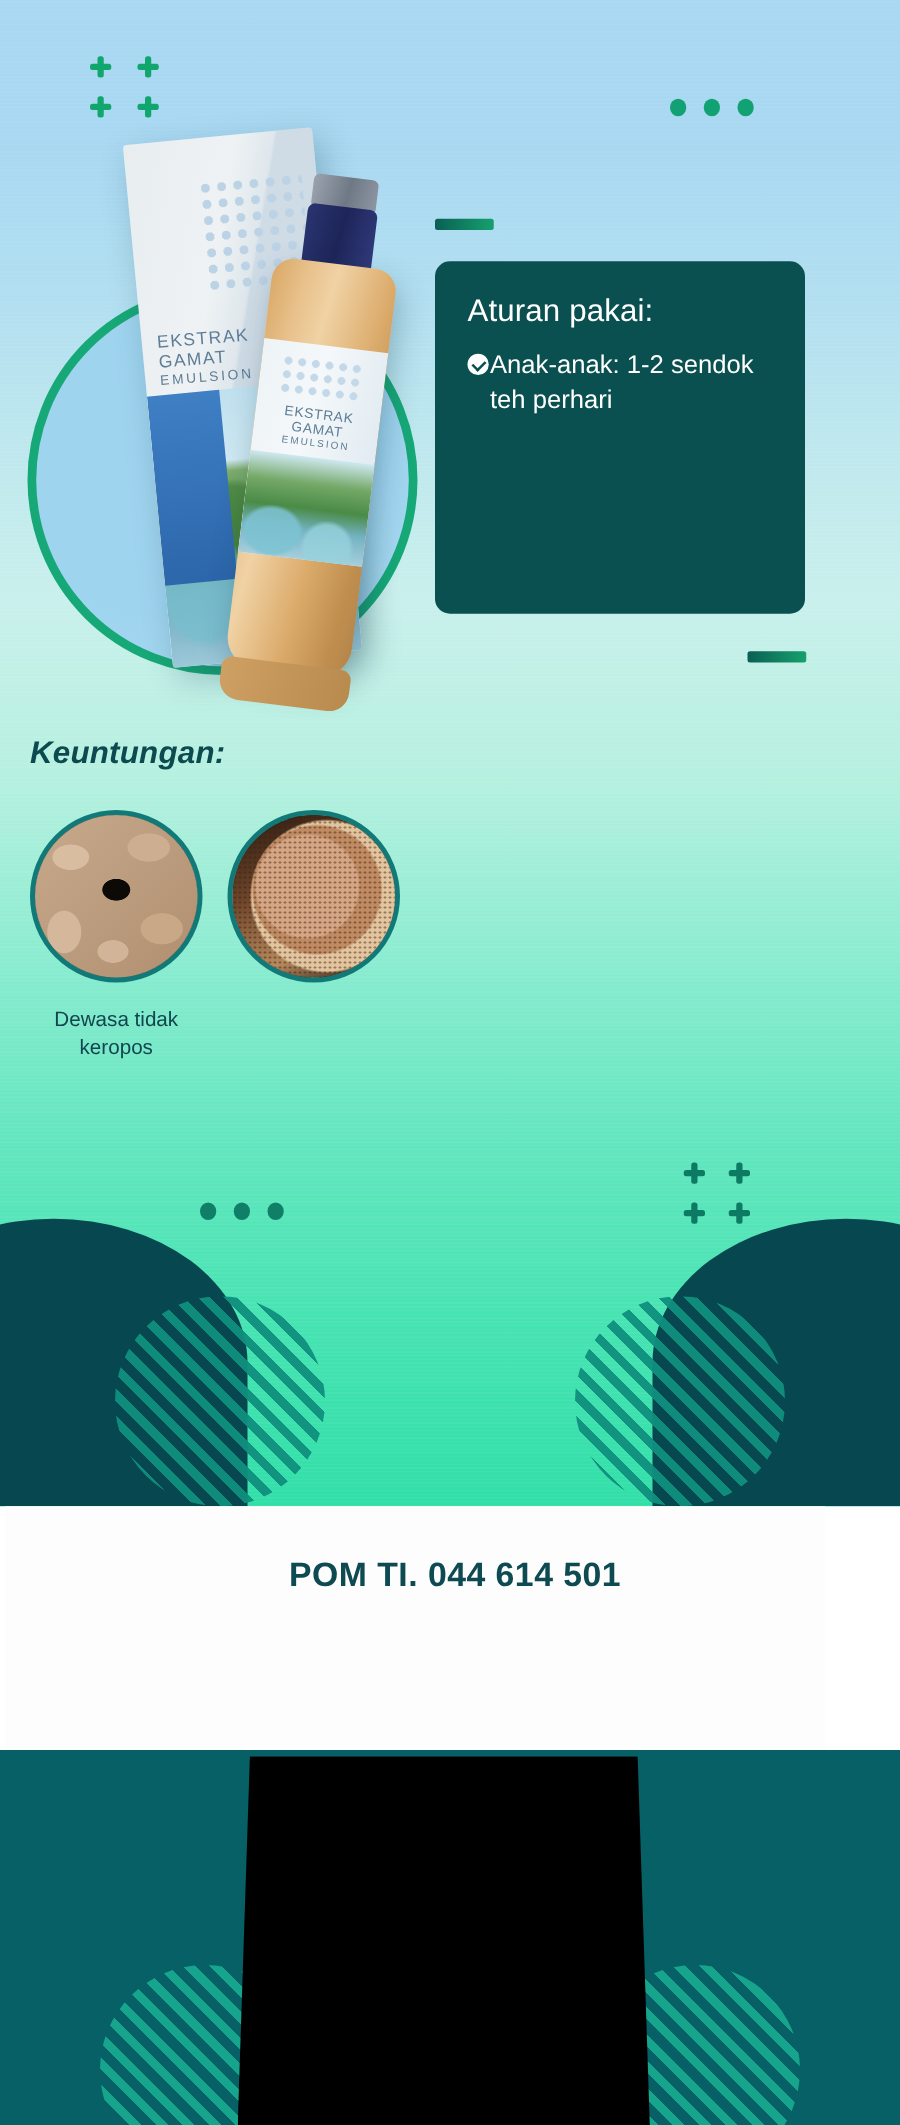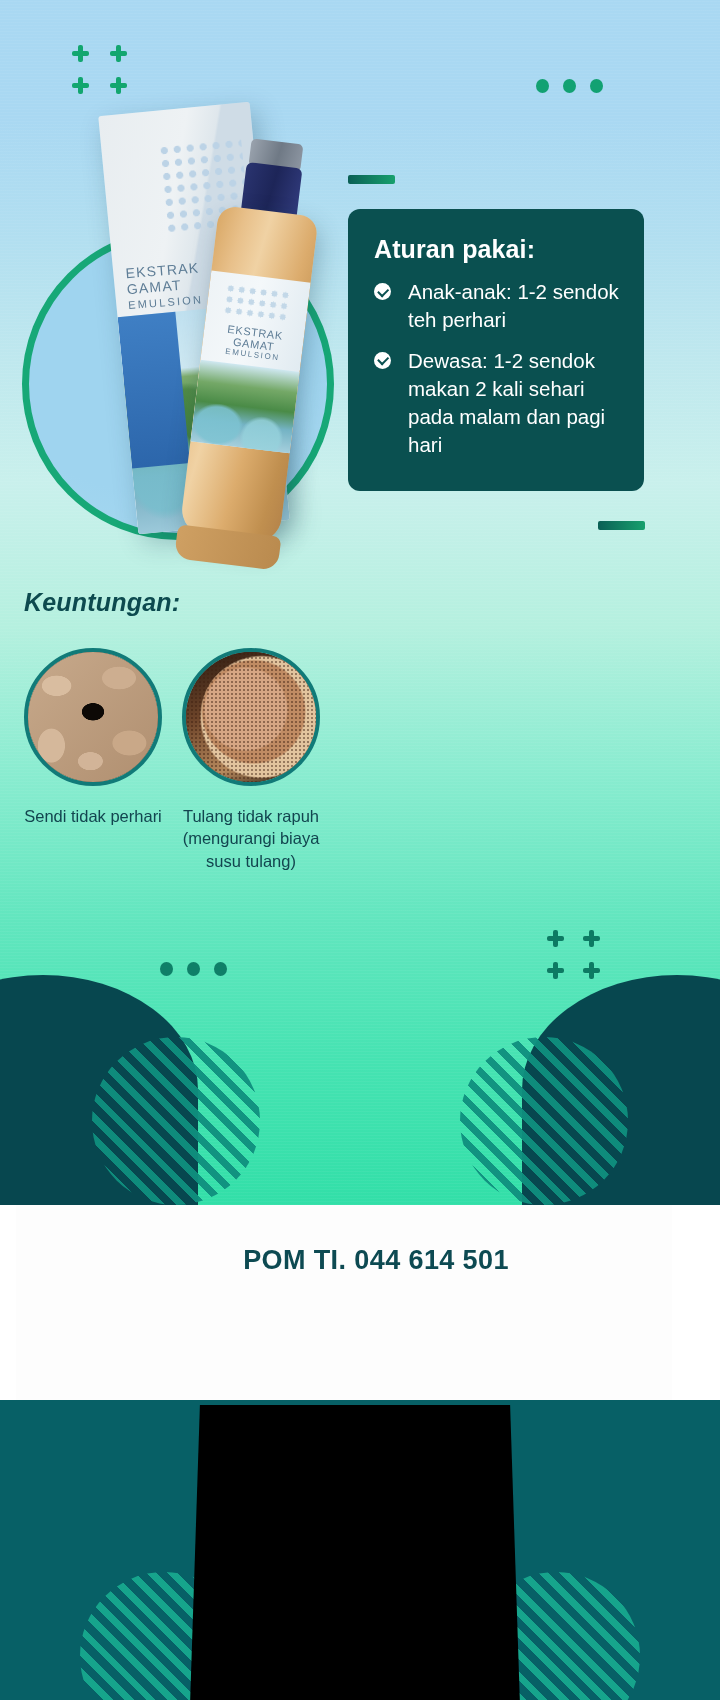--- a/index.html
+++ b/index.html
@@ -145,23 +145,23 @@
     border-radius:8px 8px 16px 16px;
     background:linear-gradient(100deg,#cfa063,#b98a4e);
   }
 
   
   .dose-card{
     position:absolute; left:348px; top:209px; width:296px; height:282px;
     background:#0a5050; border-radius:12px;
     padding:26px 22px 0 26px; color:#ffffff;
   }
-  .dose-title{ font-size:25px; font-weight:700; letter-spacing:.1px; margin-bottom:14px; }
+  .dose-title{ font-size:25px; font-weight:400; letter-spacing:.1px; margin-bottom:14px; }
   .dose-list{ list-style:none; }
-  .dose-item{ display:flex; gap:17px; margin-bottom:12px; }
+  .dose-item{ display:flex; gap:1px; margin-bottom:12px; }
   .check{
     flex:0 0 auto; width:17px; height:17px; margin-top:5px;
     border-radius:50%; background:#ffffff; position:relative;
   }
   .check::after{
     content:""; position:absolute; left:4px; top:4.5px;
     width:8px; height:4.5px; border-left:2px solid #0a5050; border-bottom:2px solid #0a5050;
     transform:rotate(-45deg);
   }
   .dose-text{ font-size:20.5px; line-height:1.38; font-weight:400; }
@@ -255,21 +255,21 @@
   }
   .stripes.l{ left:92px; } .stripes.r{ right:92px; }
   .stripes::after{
     content:""; position:absolute; inset:0;
     background:repeating-linear-gradient(45deg,#0f8f7e 0 7px, transparent 7px 15px);
     opacity:.95;
   }
 
   
   .white-band{
-    position:absolute; left:16px; top:1205px; width:656px; height:195px;
+    position:absolute; left:4px; top:1205px; width:656px; height:195px;
     background:#fdfdfd;
   }
   .pom{
     position:absolute; left:0; top:40px; width:720px; text-align:center;
     font-size:27px; font-weight:700; color:#0d4a52; letter-spacing:.4px;
   }
   .volume{
     position:absolute; left:0; top:93px; width:720px; text-align:center;
     font-size:23px; color:#16535c; font-weight:400;
   }
@@ -341,41 +341,36 @@
       </div>
     </div>
 
     <div class="dose-card">
       <div class="dose-title">Aturan pakai:</div>
       <ul class="dose-list">
         <li class="dose-item">
           <span class="check"></span>
           <span class="dose-text">Anak-anak: 1-2 sendok teh perhari</span>
         </li>
-        <li class="dose-item">
-          <span class="check"></span>
-          <span class="dose-text">Dewasa: 1-2 sendok makan 2 kali sehari pada malam dan pagi hari</span>
-        </li>
       </ul>
     </div>
 
     <div class="ben-title">Keuntungan:</div>
 
     <div class="ben-row">
       <div class="ben-col">
         <div class="ben-circle">
           <div class="art-bone"></div>
         </div>
-        <div class="ben-cap">Sendi tidak perhari</div>
+        <div class="ben-cap">Dewasa tidak keropos</div>
       </div>
       <div class="ben-col">
         <div class="ben-circle">
           <div class="art-marrow"></div>
         </div>
-        <div class="ben-cap">Tulang tidak rapuh (mengurangi biaya susu tulang)</div>
       </div>
     </div>
 
     <span class="dots dk" style="left:160px; top:962px;">
       <i></i>
         <i></i>
         <i></i>
     </span>
     <span class="cross dk" style="left:547px; top:930px;"></span>
     <span class="cross dk" style="left:583px; top:930px;"></span>

